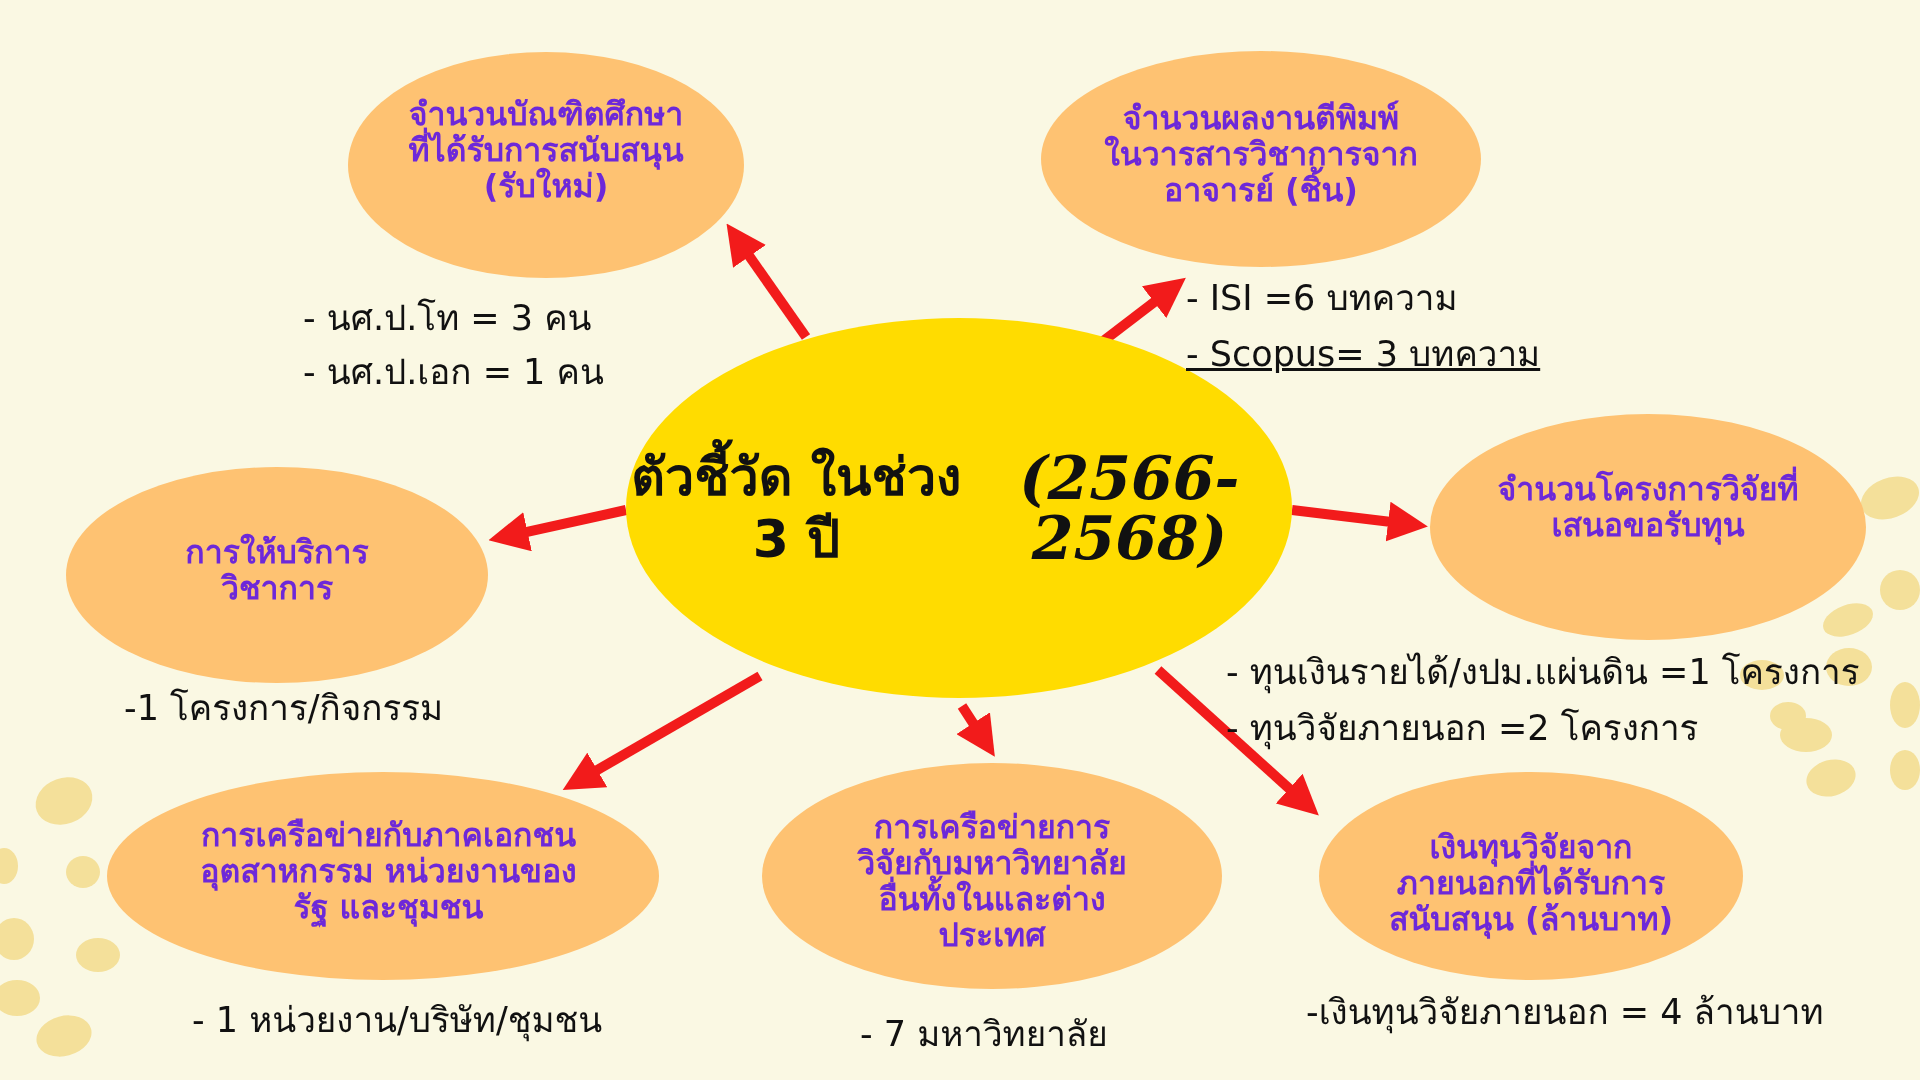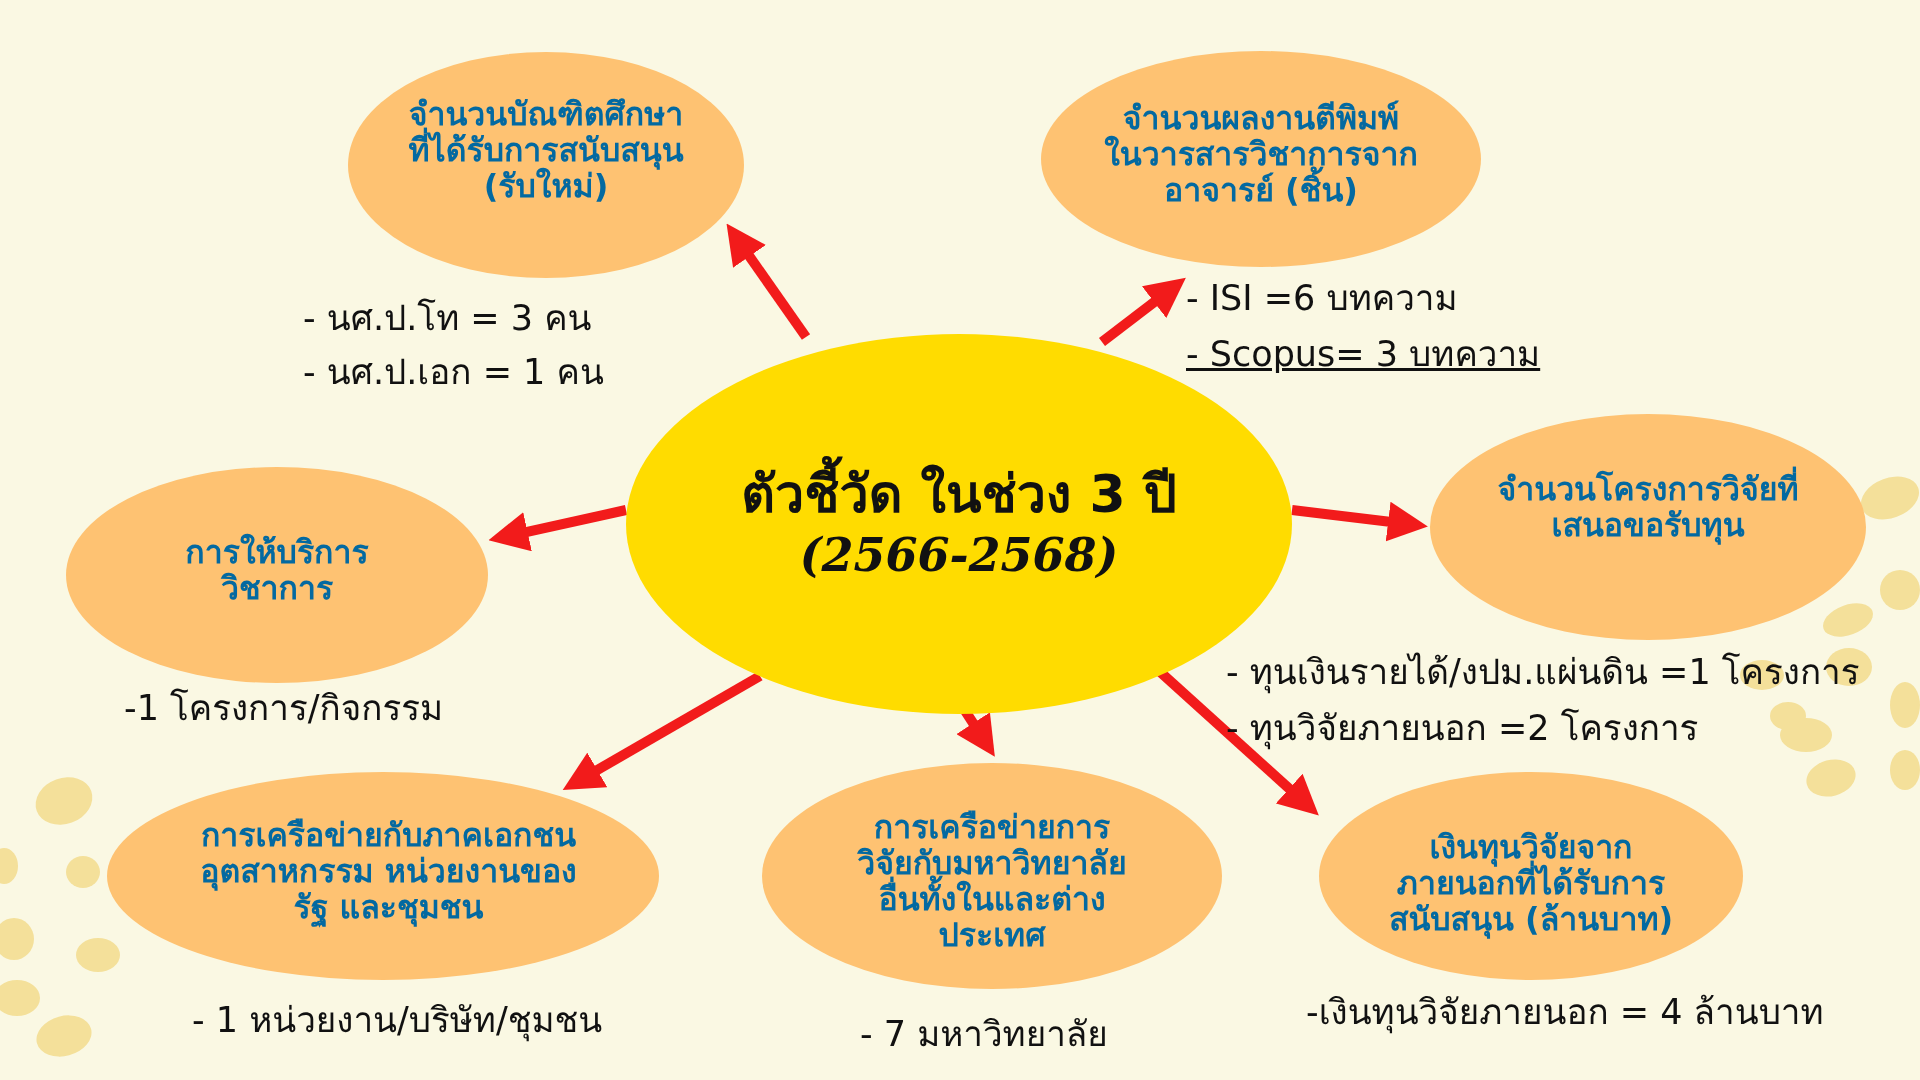--- a/index.html
+++ b/index.html
@@ -11,30 +11,30 @@
   }
   #stage { position:absolute; left:0; top:0; width:1920px; height:1080px; }
   .ellipse {
     position:absolute; border-radius:50%;
     display:flex; align-items:center; justify-content:center;
     text-align:center; box-sizing:border-box;
   }
   .node { background:#fec272; }
   .center { background:#ffdc00; }
   .node-title {
-    font-weight:bold; color:#0369a1; font-size:32px; line-height:36px;
+    font-weight:bold; color:#6d28d9; font-size:32px; line-height:36px;
     white-space:pre-line;
   }
   .center-title {
     font-weight:bold; color:#111; font-size:52px; line-height:62px;
     font-family:"DejaVu Sans", sans-serif;
   }
   .center-sub {
     font-style:italic; font-family:"DejaVu Serif", serif; font-weight:bold;
-    font-size:46px; color:#111; line-height:60px;
+    font-size:60px; color:#111; line-height:60px;
   }
   .detail {
     position:absolute; color:#111; font-size:35px; line-height:56px;
     white-space:nowrap;
   }
   svg.arrows { position:absolute; left:0; top:0; pointer-events:none; }
   .blob { position:absolute; background:#f4e09a; border-radius:50%; }
 </style>
 </head>
 <body>
@@ -72,21 +72,21 @@
       <line x1="806" y1="337" x2="738" y2="240"></line>
       <line x1="1102" y1="342" x2="1170" y2="290"></line>
       <line x1="1292" y1="510" x2="1408" y2="524"></line>
       <line x1="626" y1="510" x2="508" y2="536"></line>
       <line x1="760" y1="676" x2="580" y2="780"></line>
       <line x1="962" y1="706" x2="984" y2="740"></line>
       <line x1="1158" y1="670" x2="1304" y2="802"></line>
     </g>
   </svg>
 
-  <div class="ellipse center" style="left:626px;top:334px;width:666px;height:380px;flex-direction:column;">
+  <div class="ellipse center" style="left:626px;top:318px;width:666px;height:380px;flex-direction:row;">
     <div class="center-title">ตัวชี้วัด ในช่วง 3 ปี</div>
     <div class="center-sub">(2566-2568)</div>
   </div>
 
   <div class="ellipse node" style="left:348px;top:52px;width:396px;height:226px;">
     <div class="node-title" style="margin-top:-30px;">จำนวนบัณฑิตศึกษา
 ที่ได้รับการสนับสนุน
 (รับใหม่)</div>
   </div>
   <div class="detail" style="left:303px;top:290px;">- นศ.ป.โท = 3 คน</div>

